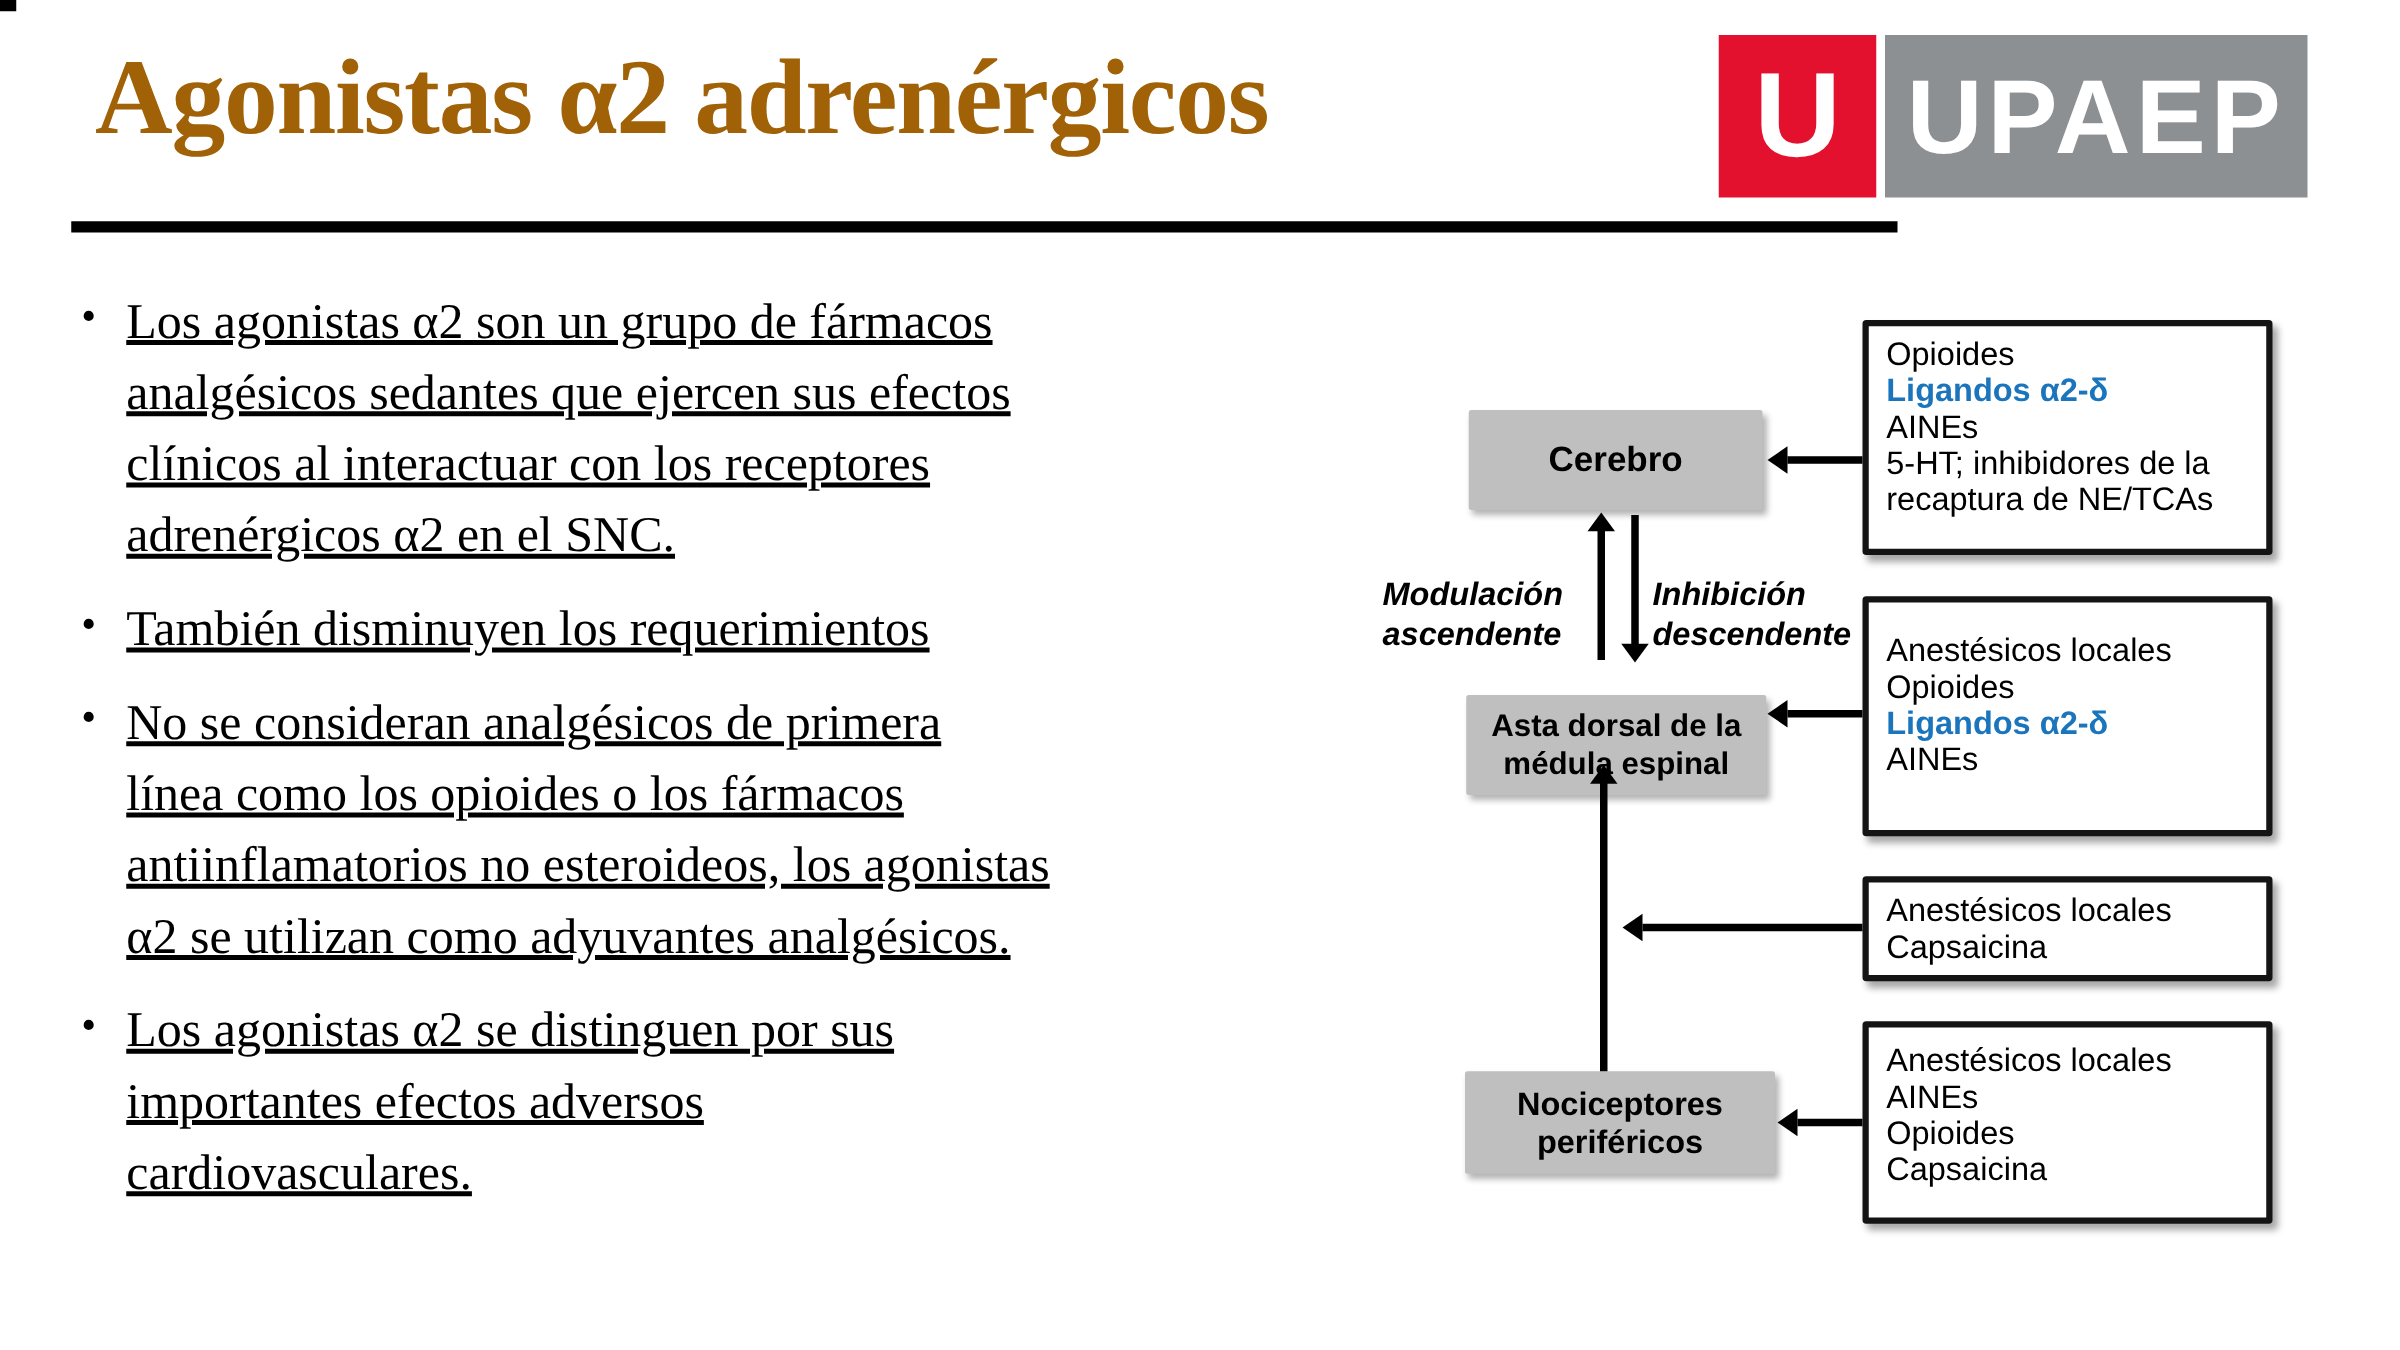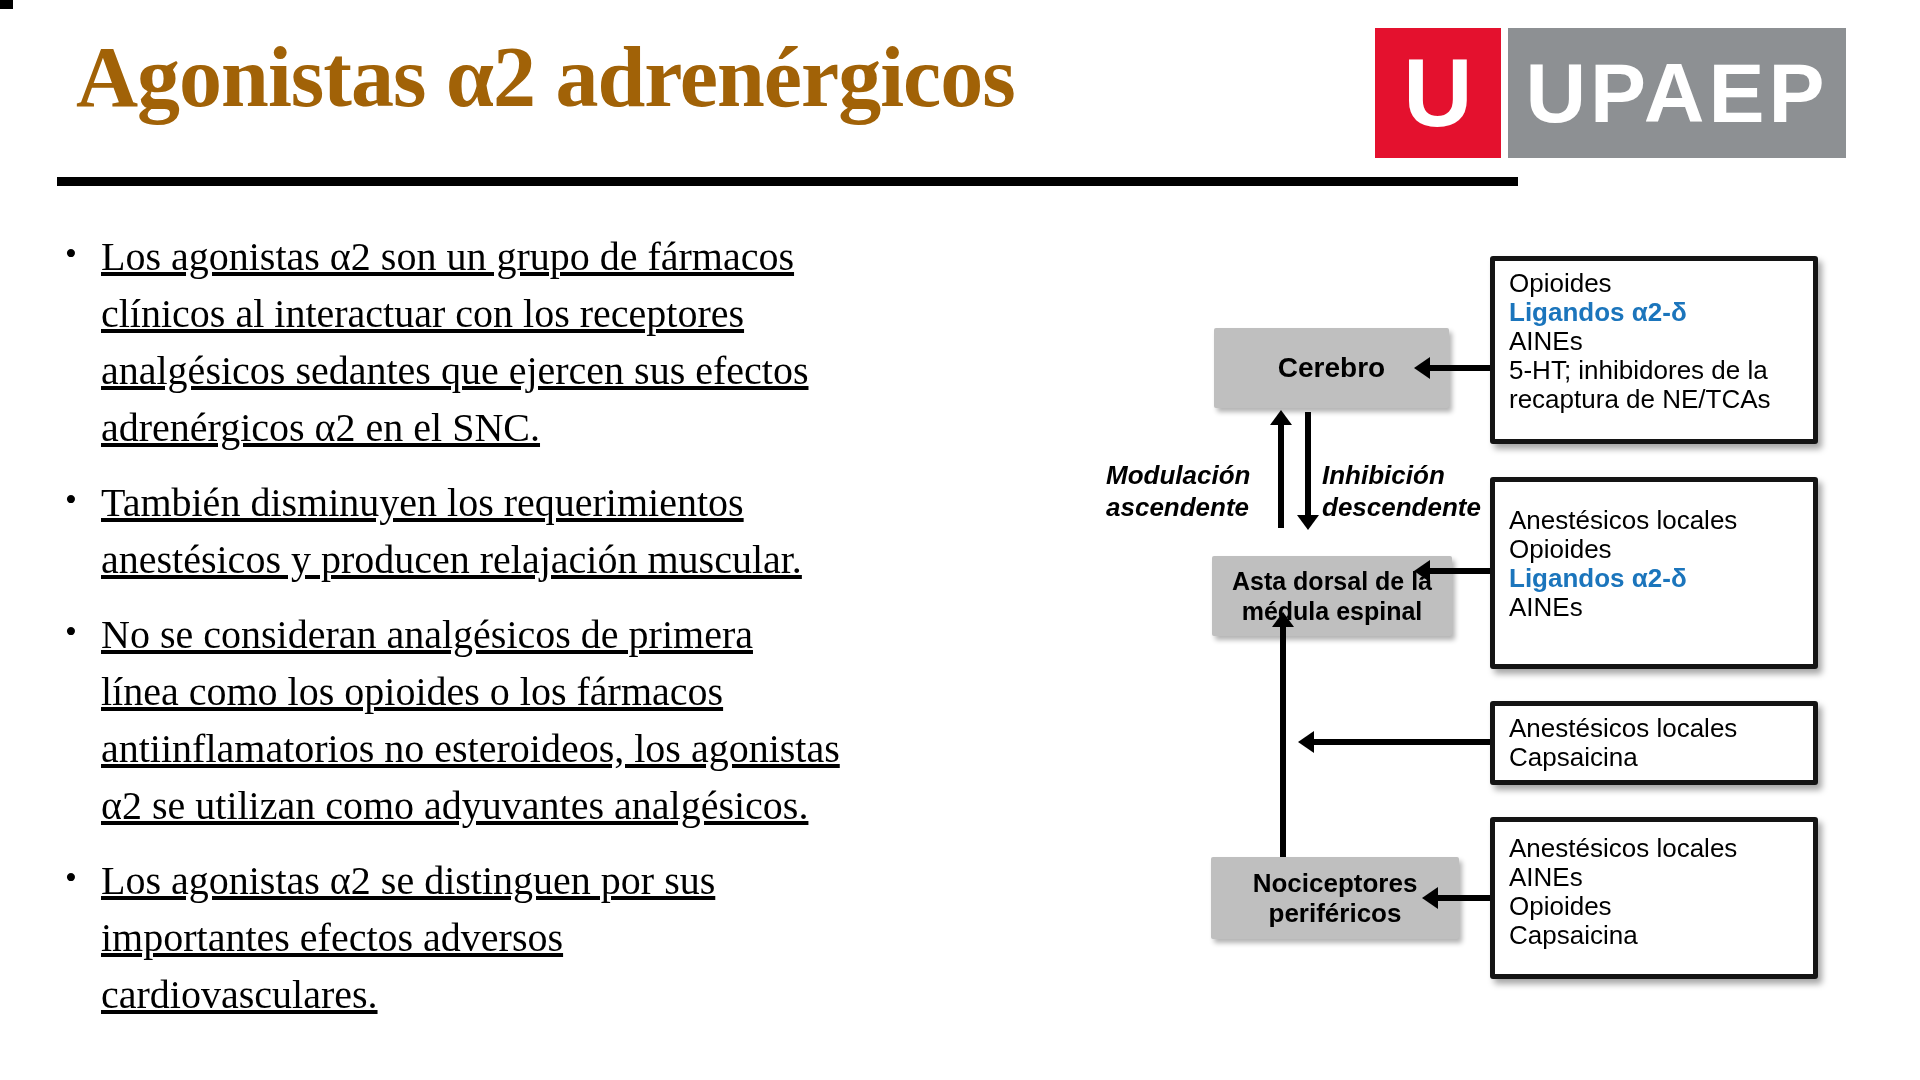--- a/index.html
+++ b/index.html
@@ -24,21 +24,21 @@
   
   .bullets{position:absolute;left:65px;top:228px;width:990px;margin:0;padding:0;list-style:none;
            font:400 40px/57px "Liberation Serif","DejaVu Serif",serif;color:#000;}
   .bullets li{position:relative;padding-left:36px;margin:0 0 18px 0;}
   .bullets li::before{content:"\2022";position:absolute;left:0;top:-3px;font-size:34px;}
   .bl{display:block;text-decoration:underline;}
 
   
   .node{position:absolute;background:var(--node-gray);border-radius:2px;display:flex;align-items:center;
         justify-content:center;text-align:center;font:700 26px/30px "Liberation Sans","DejaVu Sans",sans-serif;
-        padding:0 6px;box-sizing:border-box;box-shadow:3px 4px 5px rgba(0,0,0,.30);margin-left:39px;}
+        padding:0 6px;box-sizing:border-box;box-shadow:3px 4px 5px rgba(0,0,0,.30);}
 
   .harrow{position:absolute;height:6px;background:#000;}
   .harrow::before{content:"";position:absolute;left:-16px;top:-8px;width:0;height:0;
         border-top:11px solid transparent;border-bottom:11px solid transparent;border-right:16px solid #000;}
 
   .varrow{position:absolute;width:22px;}
   .vshaft{position:absolute;left:8px;width:6px;background:#000;}
   .varrow.up .vshaft{top:13px;bottom:0;}
   .varrow.down .vshaft{top:0;bottom:13px;}
   .vhead-up{position:absolute;top:0;left:0;width:0;height:0;
@@ -68,27 +68,26 @@
   </div>
   <div class="logo-wordmark-box">
     <span class="logo-wordmark">UPAEP</span>
   </div>
 
   <div class="title-rule"></div>
 
   <ul class="bullets">
     <li>
       <span class="bl">Los agonistas α2 son un grupo de fármacos</span>
+      <span class="bl">analgésicos sedantes que ejercen sus efectos</span>
       <span class="bl">clínicos al interactuar con los receptores</span>
-      <span class="bl">analgésicos sedantes que ejercen sus efectos</span>
       <span class="bl">adrenérgicos α2 en el SNC.</span>
     </li>
     <li>
       <span class="bl">También disminuyen los requerimientos</span>
-      <span class="bl">anestésicos y producen relajación muscular.</span>
     </li>
     <li>
       <span class="bl">No se consideran analgésicos de primera</span>
       <span class="bl">línea como los opioides o los fármacos</span>
       <span class="bl">antiinflamatorios no esteroideos, los agonistas</span>
       <span class="bl">α2 se utilizan como adyuvantes analgésicos.</span>
     </li>
     <li>
       <span class="bl">Los agonistas α2 se distinguen por sus</span>
       <span class="bl">importantes efectos adversos</span>

